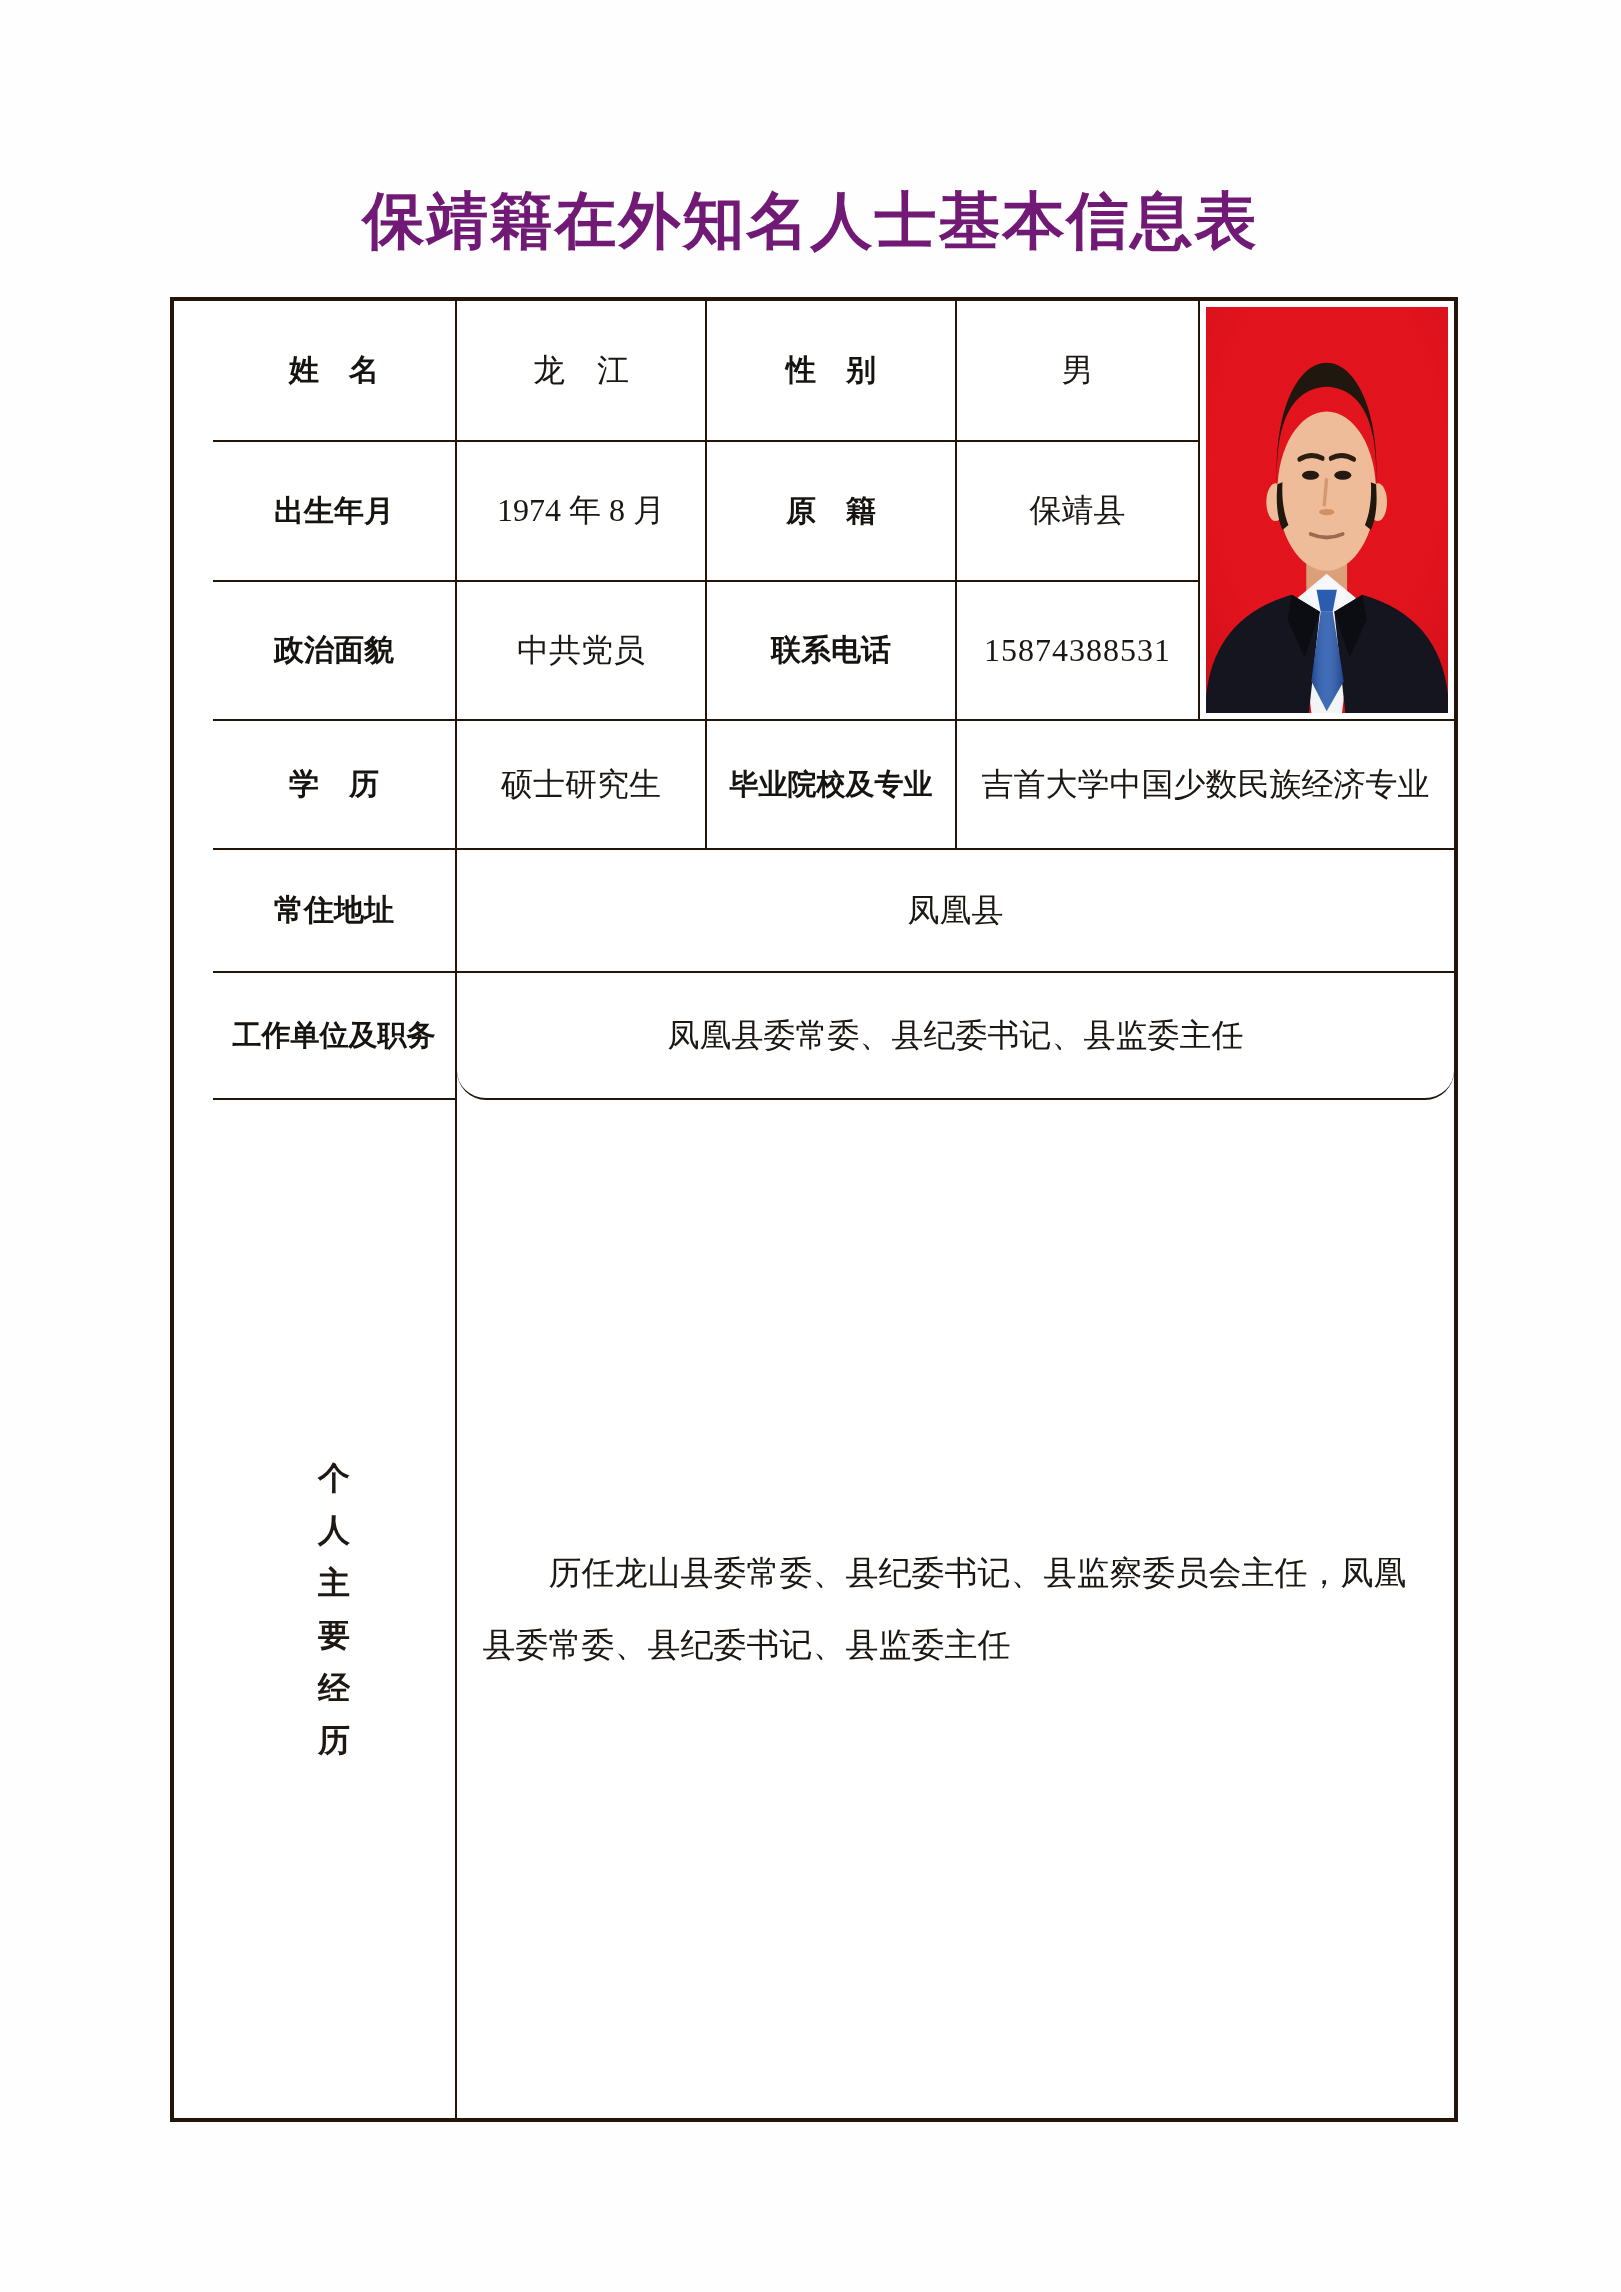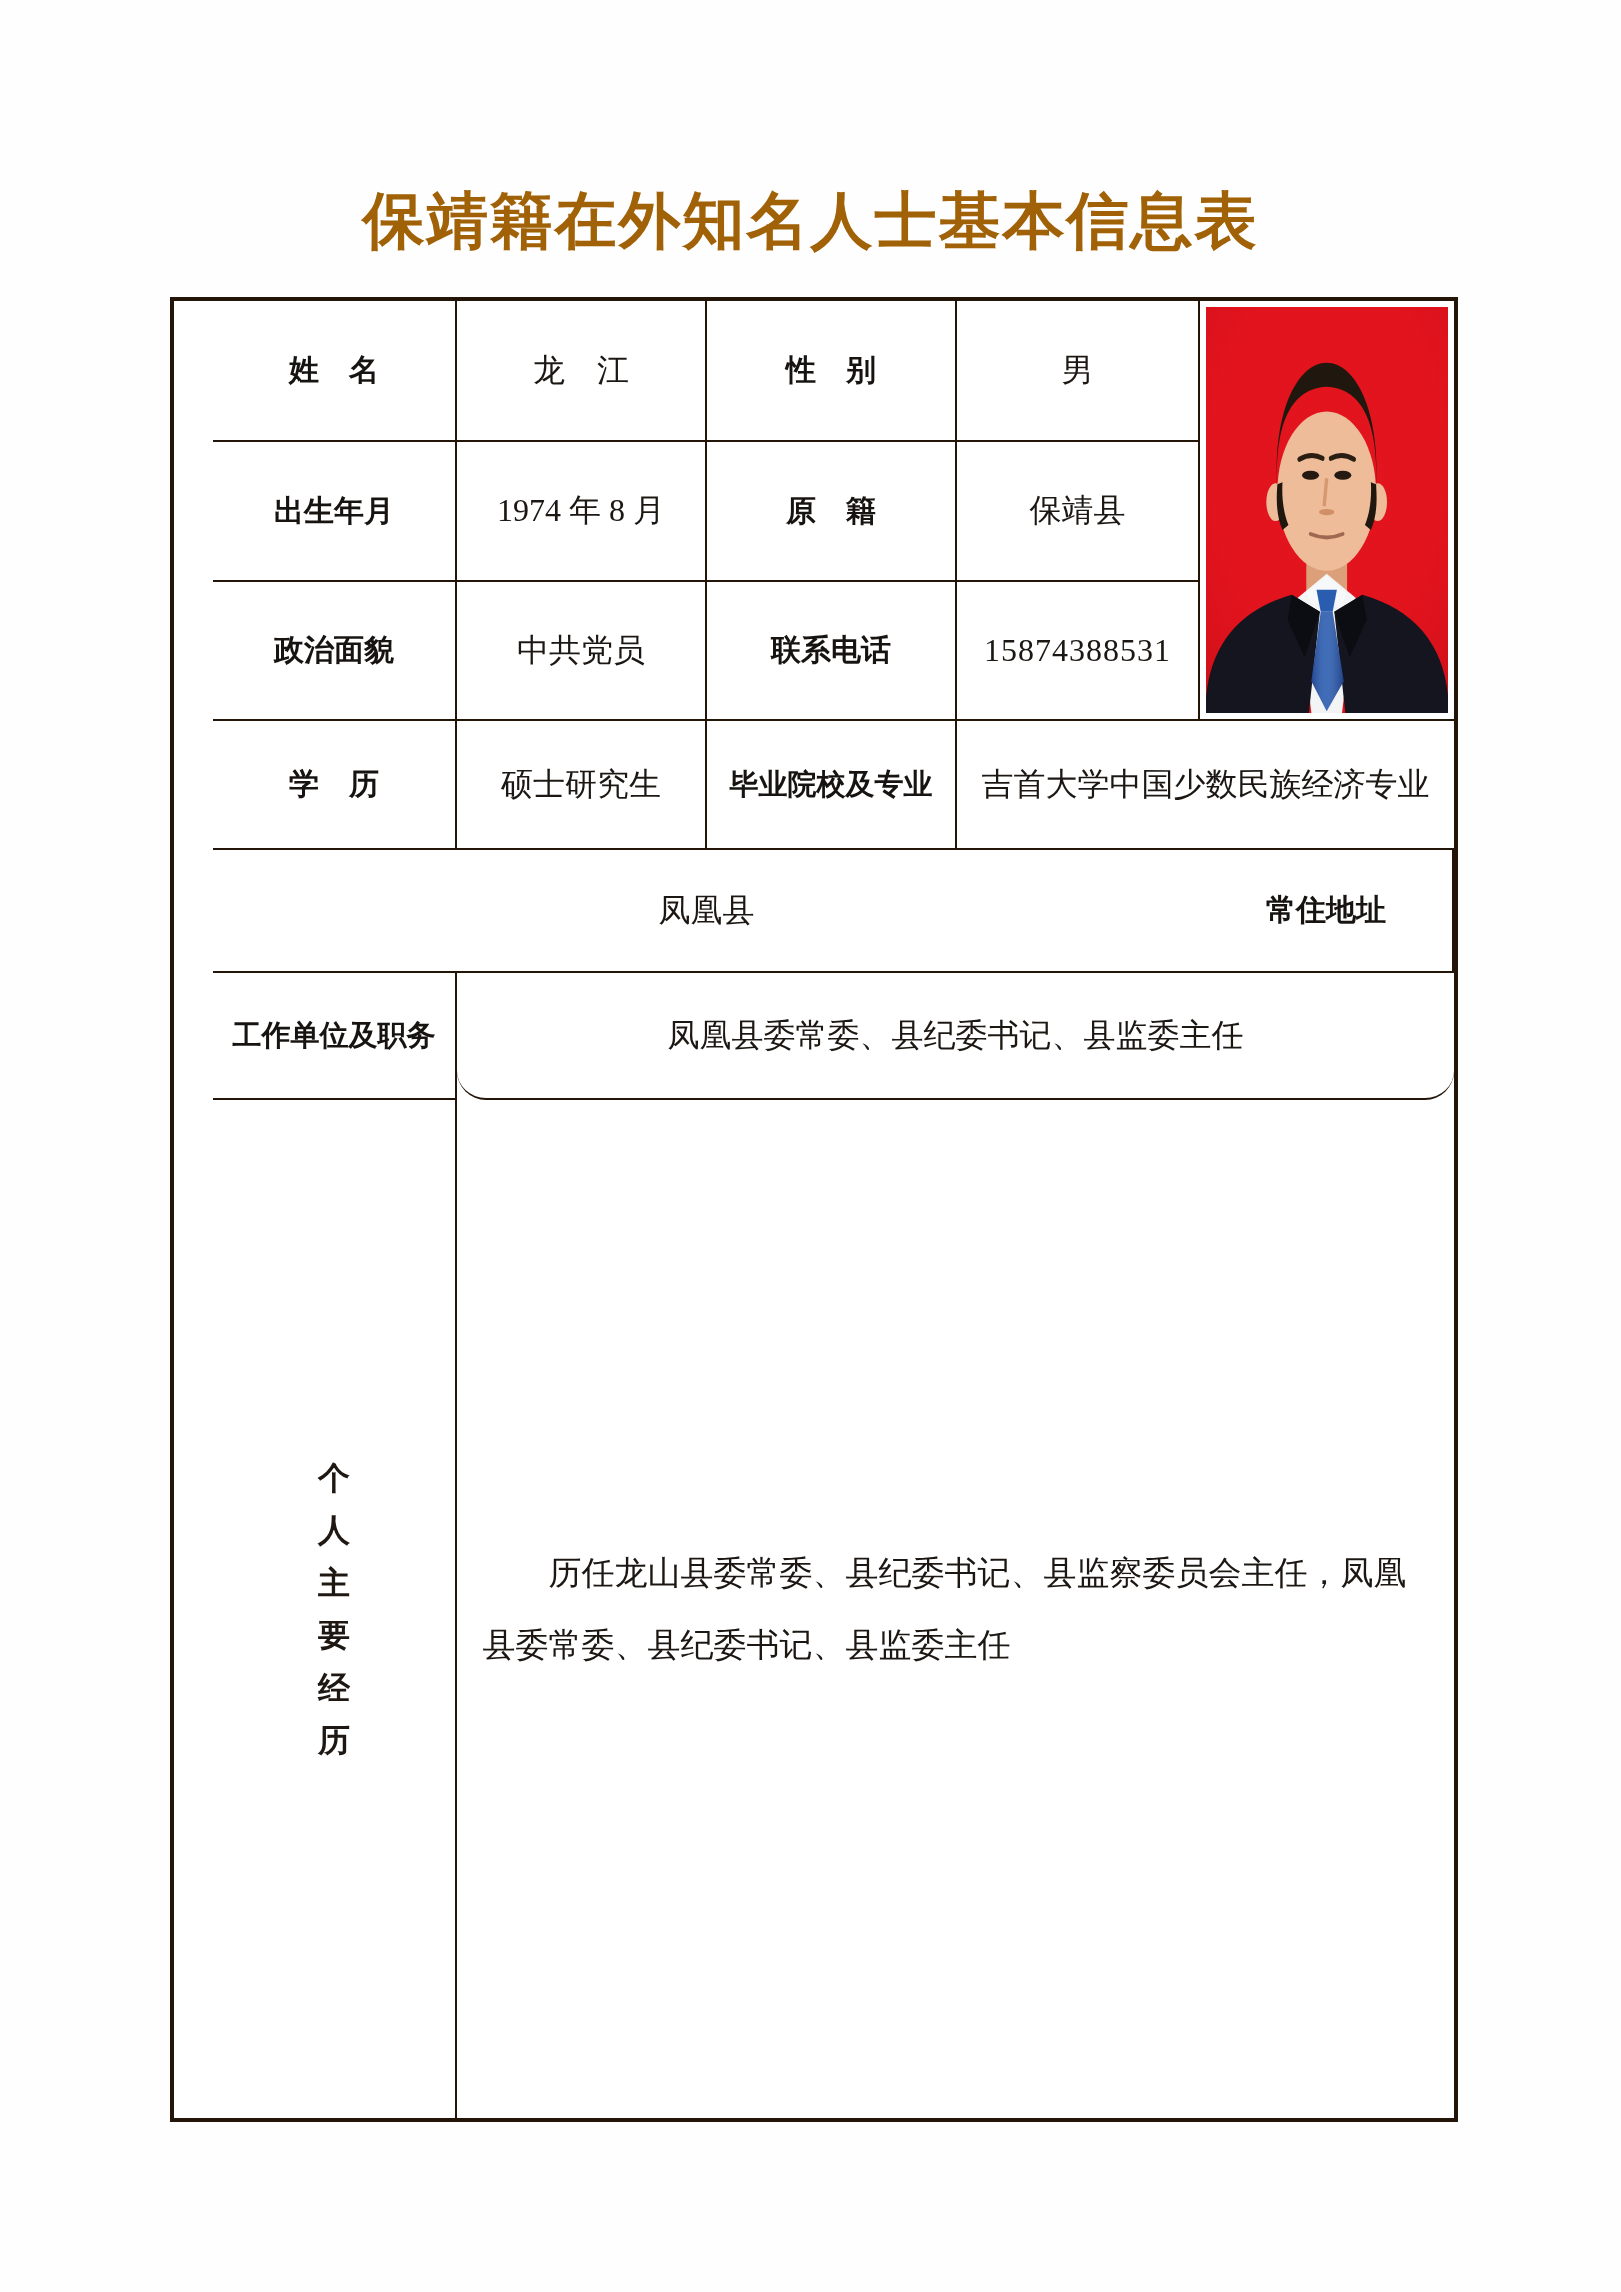--- a/index.html
+++ b/index.html
@@ -17,21 +17,21 @@
   }
   .title{
     position:absolute;
     left:0;top:179px;width:100%;
     margin:0;
     text-align:center;
     font-family:"Liberation Serif", serif;
     font-size:62px;
     font-weight:700;
     letter-spacing:2px;
-    color:#a16207;
+    color:#701a75;
   }
   .info-table{
     position:absolute;
     left:170px;top:297px;
     width:1288px;height:1825px;
     box-sizing:border-box;
     border:4.9px solid var(--line);
     display:grid;
     grid-template-columns:244px 250px 250px 243px auto;
     grid-template-rows:141px 140px 139px 129px 123px 127px auto;
@@ -166,22 +166,22 @@
     <div class="cell br bb label">政治面貌</div>
     <div class="cell br bb value">中共党员</div>
     <div class="cell br bb label">联系电话</div>
     <div class="cell br bb value phone">15874388531</div>
 
     <div class="cell br bb label">学　历</div>
     <div class="cell br bb value">硕士研究生</div>
     <div class="cell br bb label label-tight">毕业院校及专业</div>
     <div class="cell bb value" style="grid-column:span 2;">吉首大学中国少数民族经济专业</div>
 
+    <div class="cell br bb label">常住地址</div>
     <div class="cell bb value" style="grid-column:span 4;">凤凰县</div>
-    <div class="cell br bb label">常住地址</div>
 
     <div class="cell br bb label label-tight">工作单位及职务</div>
     <div class="cell bb value" style="grid-column:span 4;border-radius:29px;">凤凰县委常委、县纪委书记、县监委主任</div>
 
     <div class="cell br exp-label">
       <span>个</span>
       <span>人</span>
       <span>主</span>
       <span>要</span>
       <span>经</span>

